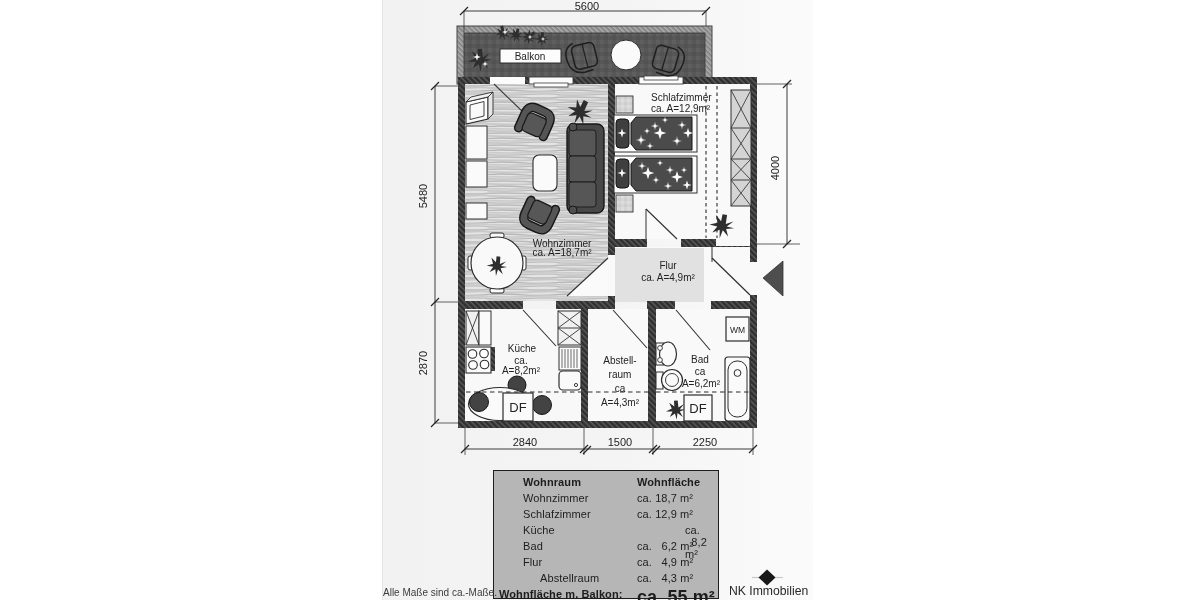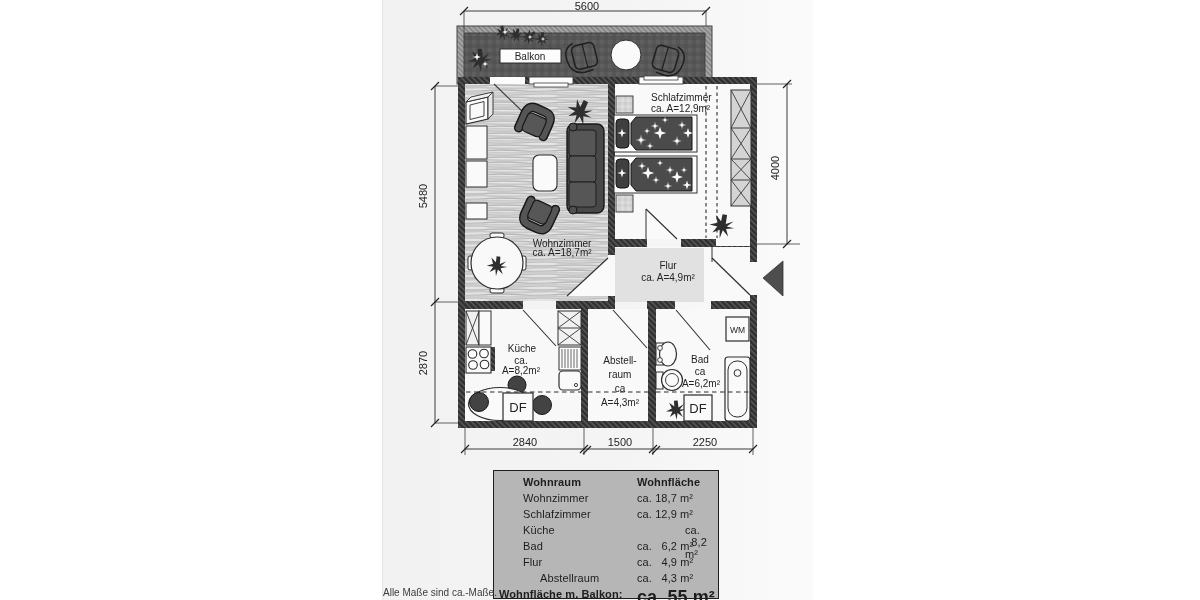--- a/index.html
+++ b/index.html
@@ -504,13 +504,20 @@
 
   <div class="abs" style="left:46px;top:101px;">Abstellraum</div>
   <div class="abs" style="left:143px;top:101px;">ca. &nbsp;&nbsp;4,3 m²</div>
 
   <div class="abs" style="left:5px;top:117px;font-weight:bold;">Wohnfläche m. Balkon:</div>
   <div class="abs" style="left:143px;top:116px;font-weight:bold;font-size:18px;">ca. 55 m²</div>
 </div>
 
 <div class="abs" style="left:383px;top:587px;font-size:10px;color:#3a3a3a;">Alle Maße sind ca.-Maße.</div>
 
+<div class="abs" style="left:727px;top:566px;width:90px;height:32px;">
+  <svg width="90" height="32" viewBox="0 0 90 32">
+    <path d="M25,11.5 L56,11.5" stroke="#c9c9c9" stroke-width="1.2"></path>
+    <path d="M40,3.5 L48.5,11.5 L40,19.5 L31.5,11.5 Z" fill="#161616"></path>
+    <text x="2" y="29" font-size="12.2" fill="#262626">NK Immobilien</text>
+  </svg>
 </div>
+</div>
 
 </body></html>

